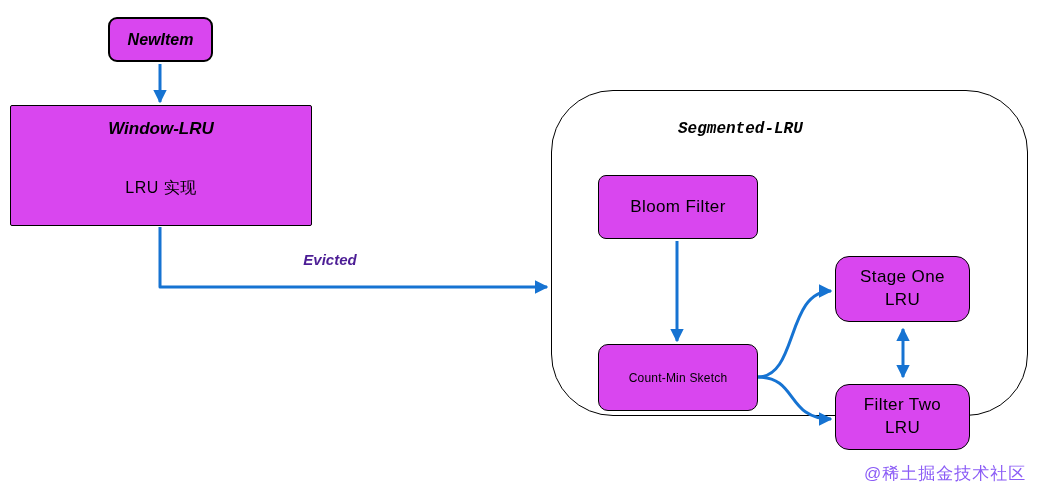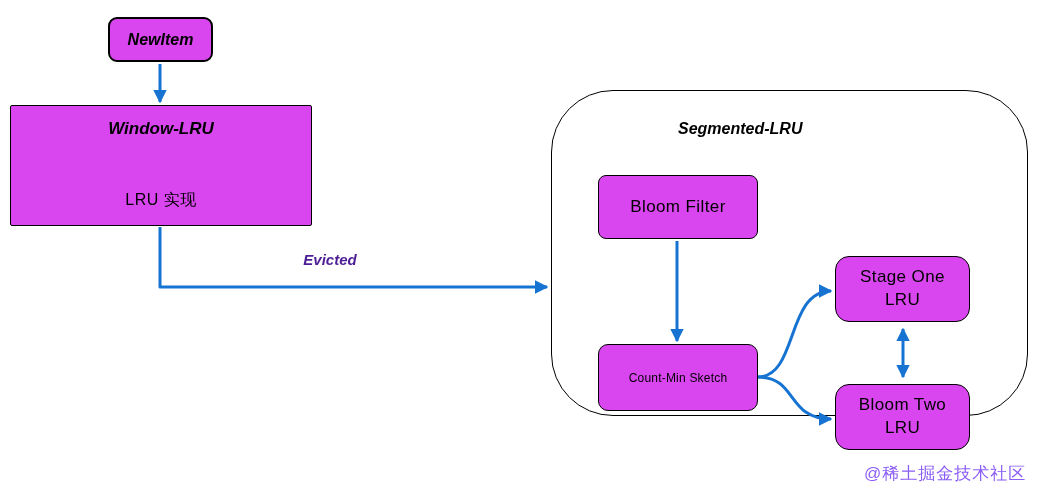--- a/index.html
+++ b/index.html
@@ -31,28 +31,29 @@
   }
   #node-window-lru{
     left:10px;top:105px;width:302px;height:121px;
     border-radius:2px;
   }
   #node-window-lru .wl-title{
     position:absolute;left:0;top:13px;width:100%;
     font-size:17px;font-weight:bold;font-style:italic;
   }
   #node-window-lru .wl-sub{
-    position:absolute;left:0;top:84px;width:100%;
+    position:absolute;left:0;top:72px;width:100%;
     font-size:16px;letter-spacing:0.5px;
   }
   #container-segmented-lru{
     position:absolute;box-sizing:border-box;
     left:551px;top:90px;width:477px;height:326px;
     border:1.6px solid #000000;border-radius:62px;
     background:transparent;
+    font-family:Liberation Mono, monospace;
   }
   #container-segmented-lru .seg-title{
     position:absolute;left:126px;top:29px;
     font-size:16px;font-weight:bold;font-style:italic;color:#000;
   }
   #node-bloom-filter{
     left:598px;top:175px;width:160px;height:64px;
     border-radius:8px;font-size:17px;letter-spacing:0.4px;
   }
   #node-count-min-sketch{
@@ -119,19 +120,19 @@
   <div id="node-count-min-sketch" class="node thin">
     <span>Count-Min Sketch</span>
   </div>
 
   <div id="node-stage-one" class="node thin">
     <span>Stage One</span>
     <span>LRU</span>
   </div>
 
   <div id="node-stage-two" class="node thin">
-    <span>Bloom Two</span>
+    <span>Filter Two</span>
     <span>LRU</span>
   </div>
 
   <div id="watermark">@稀土掘金技术社区</div>
 
 </div>
 
 </body></html>

